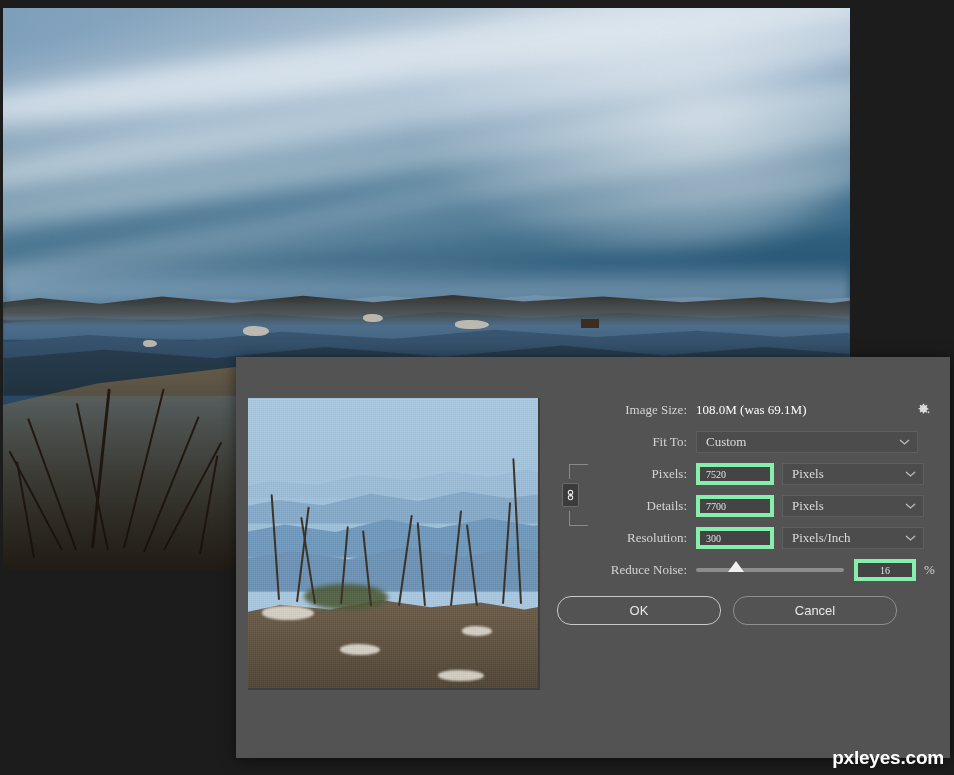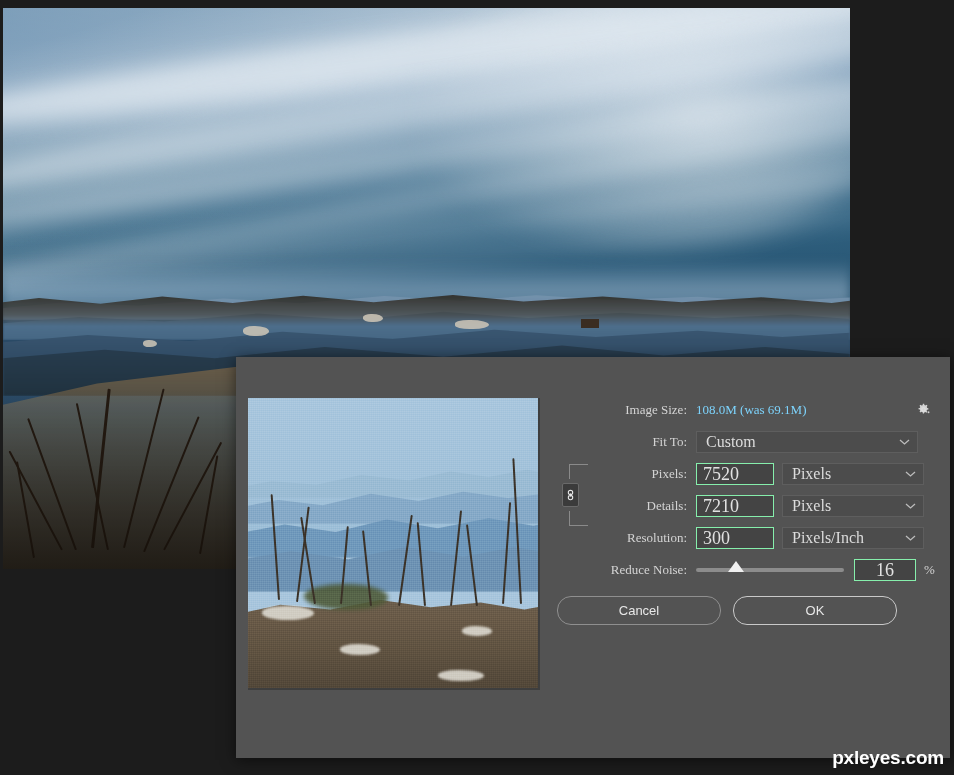--- a/index.html
+++ b/index.html
@@ -262,21 +262,21 @@
     width: 142px;
     text-align: right;
     padding-right: 9px;
     font-size: 13px;
     color: #d4d4d4;
     box-sizing: border-box;
     white-space: nowrap;
   }
   .valtext {
     font-size: 13px;
-    color: #7dd3fc;
+    color: #ffffff;
     white-space: nowrap;
   }
   .gear {
     position: absolute;
     right: 6px;
     top: 2px;
     width: 18px; height: 18px;
     display:flex; align-items:center; justify-content:center;
     cursor: pointer;
   }
@@ -287,37 +287,37 @@
     cursor: pointer;
   }
   .select {
     background: #4c4c4c;
     border: 1px solid #5e5e5e;
     height: 22px;
     display: flex;
     align-items: center;
     padding: 0 6px 0 9px;
     box-sizing: border-box;
-    font-size: 16px;
+    font-size: 13px;
     color: #dcdcdc;
     cursor: pointer;
     position: relative;
   }
   .select .sel-label { flex: 1; white-space: nowrap; overflow: hidden; }
   .select .chev { width: 14px; display:flex; align-items:center; justify-content:center; }
   .input {
     background: #444444;
-    border: 1px solid #86efac;
+    border: 4px solid #86efac;
     height: 22px;
     width: 78px;
     box-sizing: border-box;
     display: flex;
     align-items: center;
     padding: 0 6px;
-    font-size: 18px;
+    font-size: 10px;
     color: #e2e2e2;
     cursor: text;
   }
   .unit-select { width: 142px; margin-left: 8px; }
   .fitto-select { width: 222px; }
   .resample-select { width: 222px; }
 
   
   .chain {
     position: absolute;
@@ -537,21 +537,21 @@
             <span class="chev">
               <svg width="11" height="8" viewBox="0 0 11 8">
                   <path d="M1 2 L5.5 6 L10 2" stroke="#bcbcbc" stroke-width="1.3" fill="none"></path>
                 </svg>
             </span>
           </div>
         </div>
 
         <div class="row">
           <div class="lbl">Details:</div>
-          <div class="input">7210</div>
+          <div class="input">7700</div>
           <div class="select unit-select">
             <span class="sel-label">Pixels</span>
             <span class="chev">
               <svg width="11" height="8" viewBox="0 0 11 8">
                   <path d="M1 2 L5.5 6 L10 2" stroke="#bcbcbc" stroke-width="1.3" fill="none"></path>
                 </svg>
             </span>
           </div>
         </div>
 
@@ -572,22 +572,22 @@
         <div class="row" style="margin-top:6px;">
           <div class="lbl">Reduce Noise:</div>
           <div class="slider-track">
             <div class="slider-thumb" id="noise-thumb" style="left: calc(27% - 8px);"></div>
           </div>
           <div class="input" style="width:62px;justify-content:center;">16</div>
           <div class="pct">%</div>
         </div>
 
         <div class="buttons">
+          <div class="btn">OK</div>
           <div class="btn secondary">Cancel</div>
-          <div class="btn">OK</div>
         </div>
 
       </div>
     </div>
   </div>
 
   <div id="watermark">pxleyes.com</div>
 </div>
 
 </body></html>

